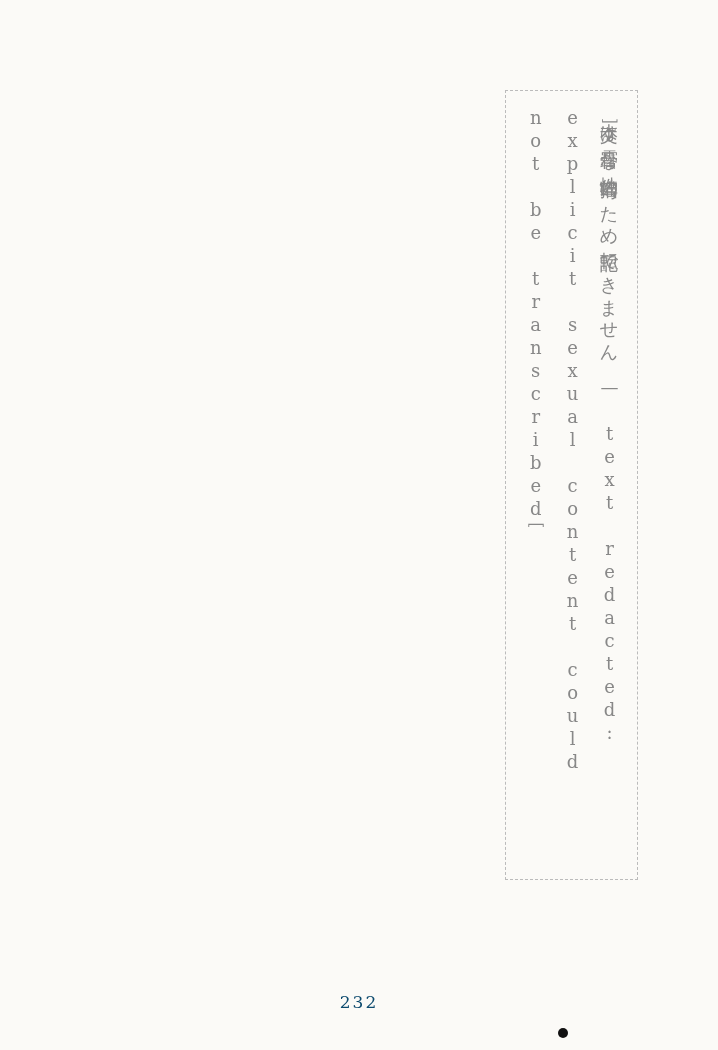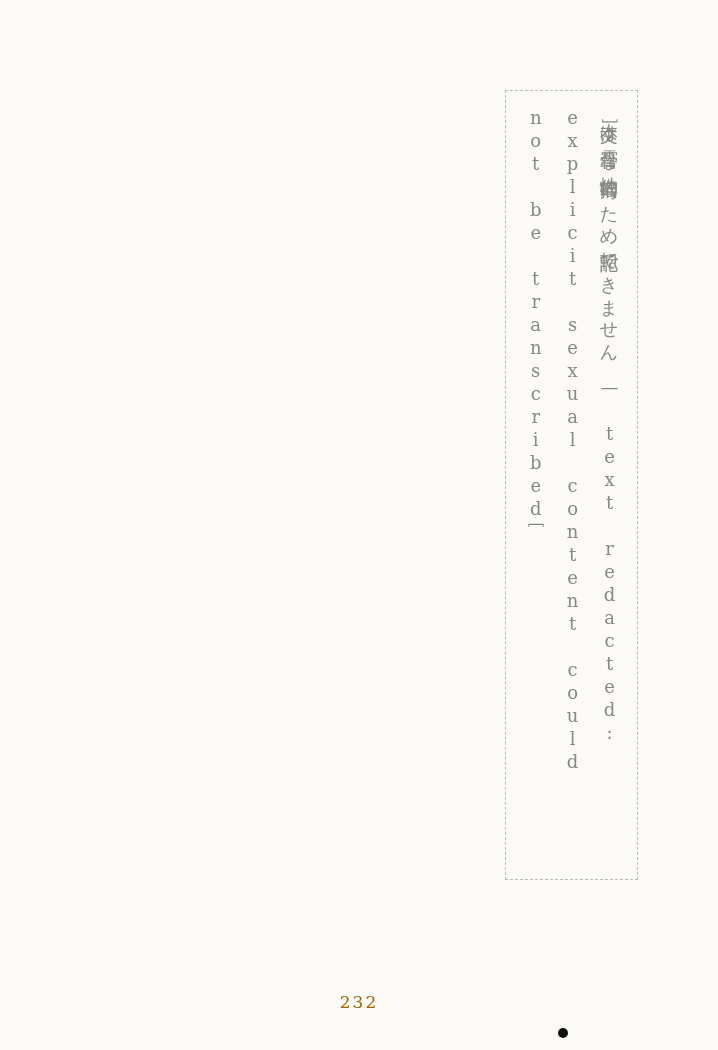--- a/index.html
+++ b/index.html
@@ -41,21 +41,21 @@
     padding: 16px 10px;
     height: 90%;
   }
   .page-number {
     position: absolute;
     bottom: 38px;
     left: 0;
     width: 100%;
     text-align: center;
     font-size: 17px;
-    color: #a16207;
+    color: #0c4a6e;
     letter-spacing: 2px;
     margin-top: 16px;
   }
   .corner-dot {
     position: absolute;
     bottom: 12px;
     right: 150px;
     width: 10px;
     height: 10px;
     background: #111;

